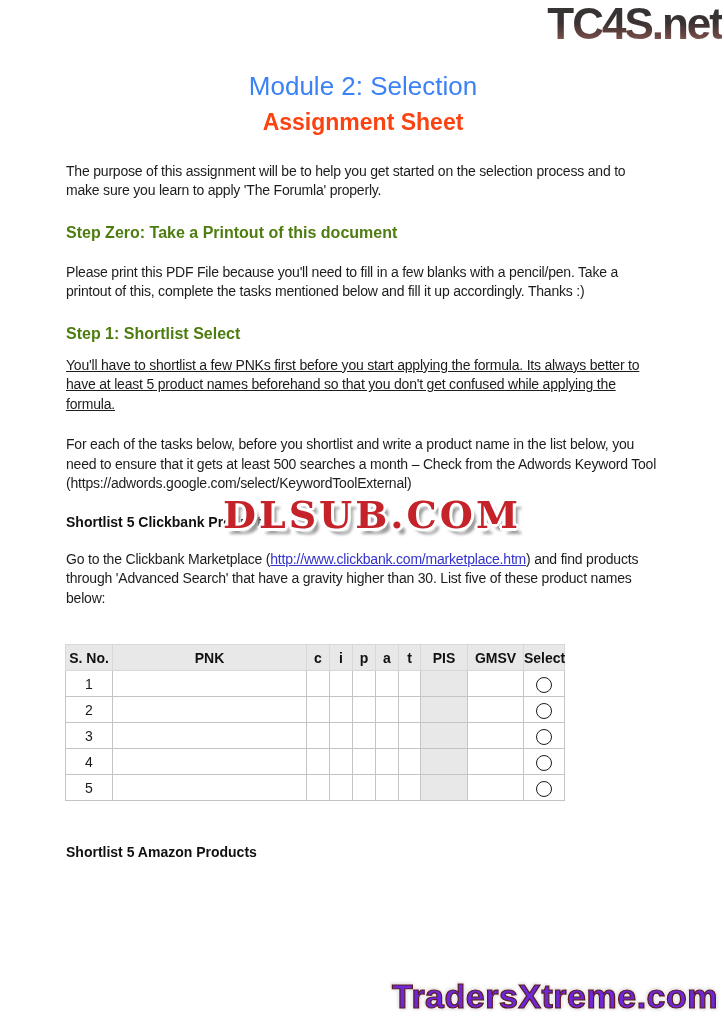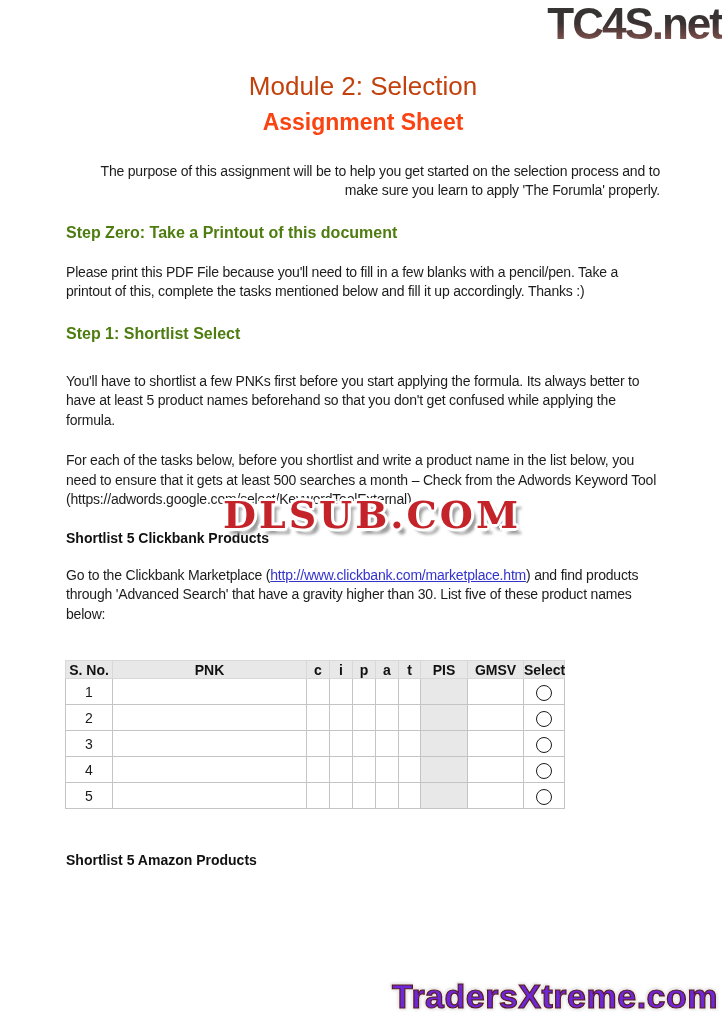--- a/index.html
+++ b/index.html
@@ -12,28 +12,28 @@
   
   .header-logo {
     position:absolute; top:0; right:2px;
     font-size:44px; font-weight:bold; letter-spacing:-2px; line-height:1.1;
     background:linear-gradient(180deg,#353535 0%,#3a3232 48%,#6b4743 74%,#a5766f 100%);
     -webkit-background-clip:text; background-clip:text; color:transparent;
   }
 
   
   .content { position:absolute; left:66px; top:72px; width:594px; }
-  .main-title { font-size:26px; font-weight:normal; text-align:center; color:#c2410c; line-height:1.15; }
+  .main-title { font-size:26px; font-weight:normal; text-align:center; color:#3b82f6; line-height:1.15; }
   .subtitle  { font-size:23px; font-weight:bold; text-align:center; color:#fb4311; margin-top:7px; }
   p.body { font-size:14px; line-height:19.5px; letter-spacing:-0.2px; color:#1c1c1c; }
-  .mt-intro { margin-top:26px;text-align:right; }
+  .mt-intro { margin-top:26px; }
   .mt-h1 { margin-top:22px; }
   .mt-p  { margin-top:20px; }
   .mt-h2 { margin-top:22px; }
-  .mt-p3 { margin-top:28px; }
+  .mt-p3 { margin-top:12px;text-decoration:underline; }
   .mt-p4 { margin-top:21px; }
   .mt-cb { margin-top:19px; }
   .mt-p5 { margin-top:19px; }
   .mt-tb { margin-top:36px; }
   .mt-am { margin-top:42px; }
   .mt-p6 { margin-top:20px; }
   h3.step { font-size:16px; font-weight:bold; color:#4d7c0f; line-height:20px; }
   h4.sub  { font-size:14px; font-weight:bold; color:#111; line-height:18px; }
   a.doclink { color:#3333cc; text-decoration:underline; cursor:pointer; }
 
@@ -45,21 +45,21 @@
     text-shadow:
       -2px -2px 0 #fff, 2px -2px 0 #fff, -2px 2px 0 #fff, 2px 2px 0 #fff,
       -3px 0 0 #fff, 3px 0 0 #fff, 0 -3px 0 #fff, 0 3px 0 #fff,
       5px 6px 3px #9c9c9c;
   }
 
   
   table.pnk { border-collapse:collapse; width:499px; table-layout:fixed; margin-left:-1px; }
   table.pnk th, table.pnk td { border:1px solid #c4c4c4; text-align:center; vertical-align:middle; }
   table.pnk th {
-    background:#e8e8e8; font-size:14px; font-weight:bold; height:18px; color:#111;
+    background:#e8e8e8; font-size:14px; font-weight:bold; height:26px; color:#111;
     border-color:#d8d8d8;
   }
   table.pnk td { height:26px; font-size:14px; background:#ffffff; }
   table.pnk td.shade { background:#e8e8e8; }
   .radio {
     display:inline-block; width:16px; height:16px; border:1.5px solid #1b1b1b;
     border-radius:50%; background:#fff; vertical-align:middle;
   }
 
   

